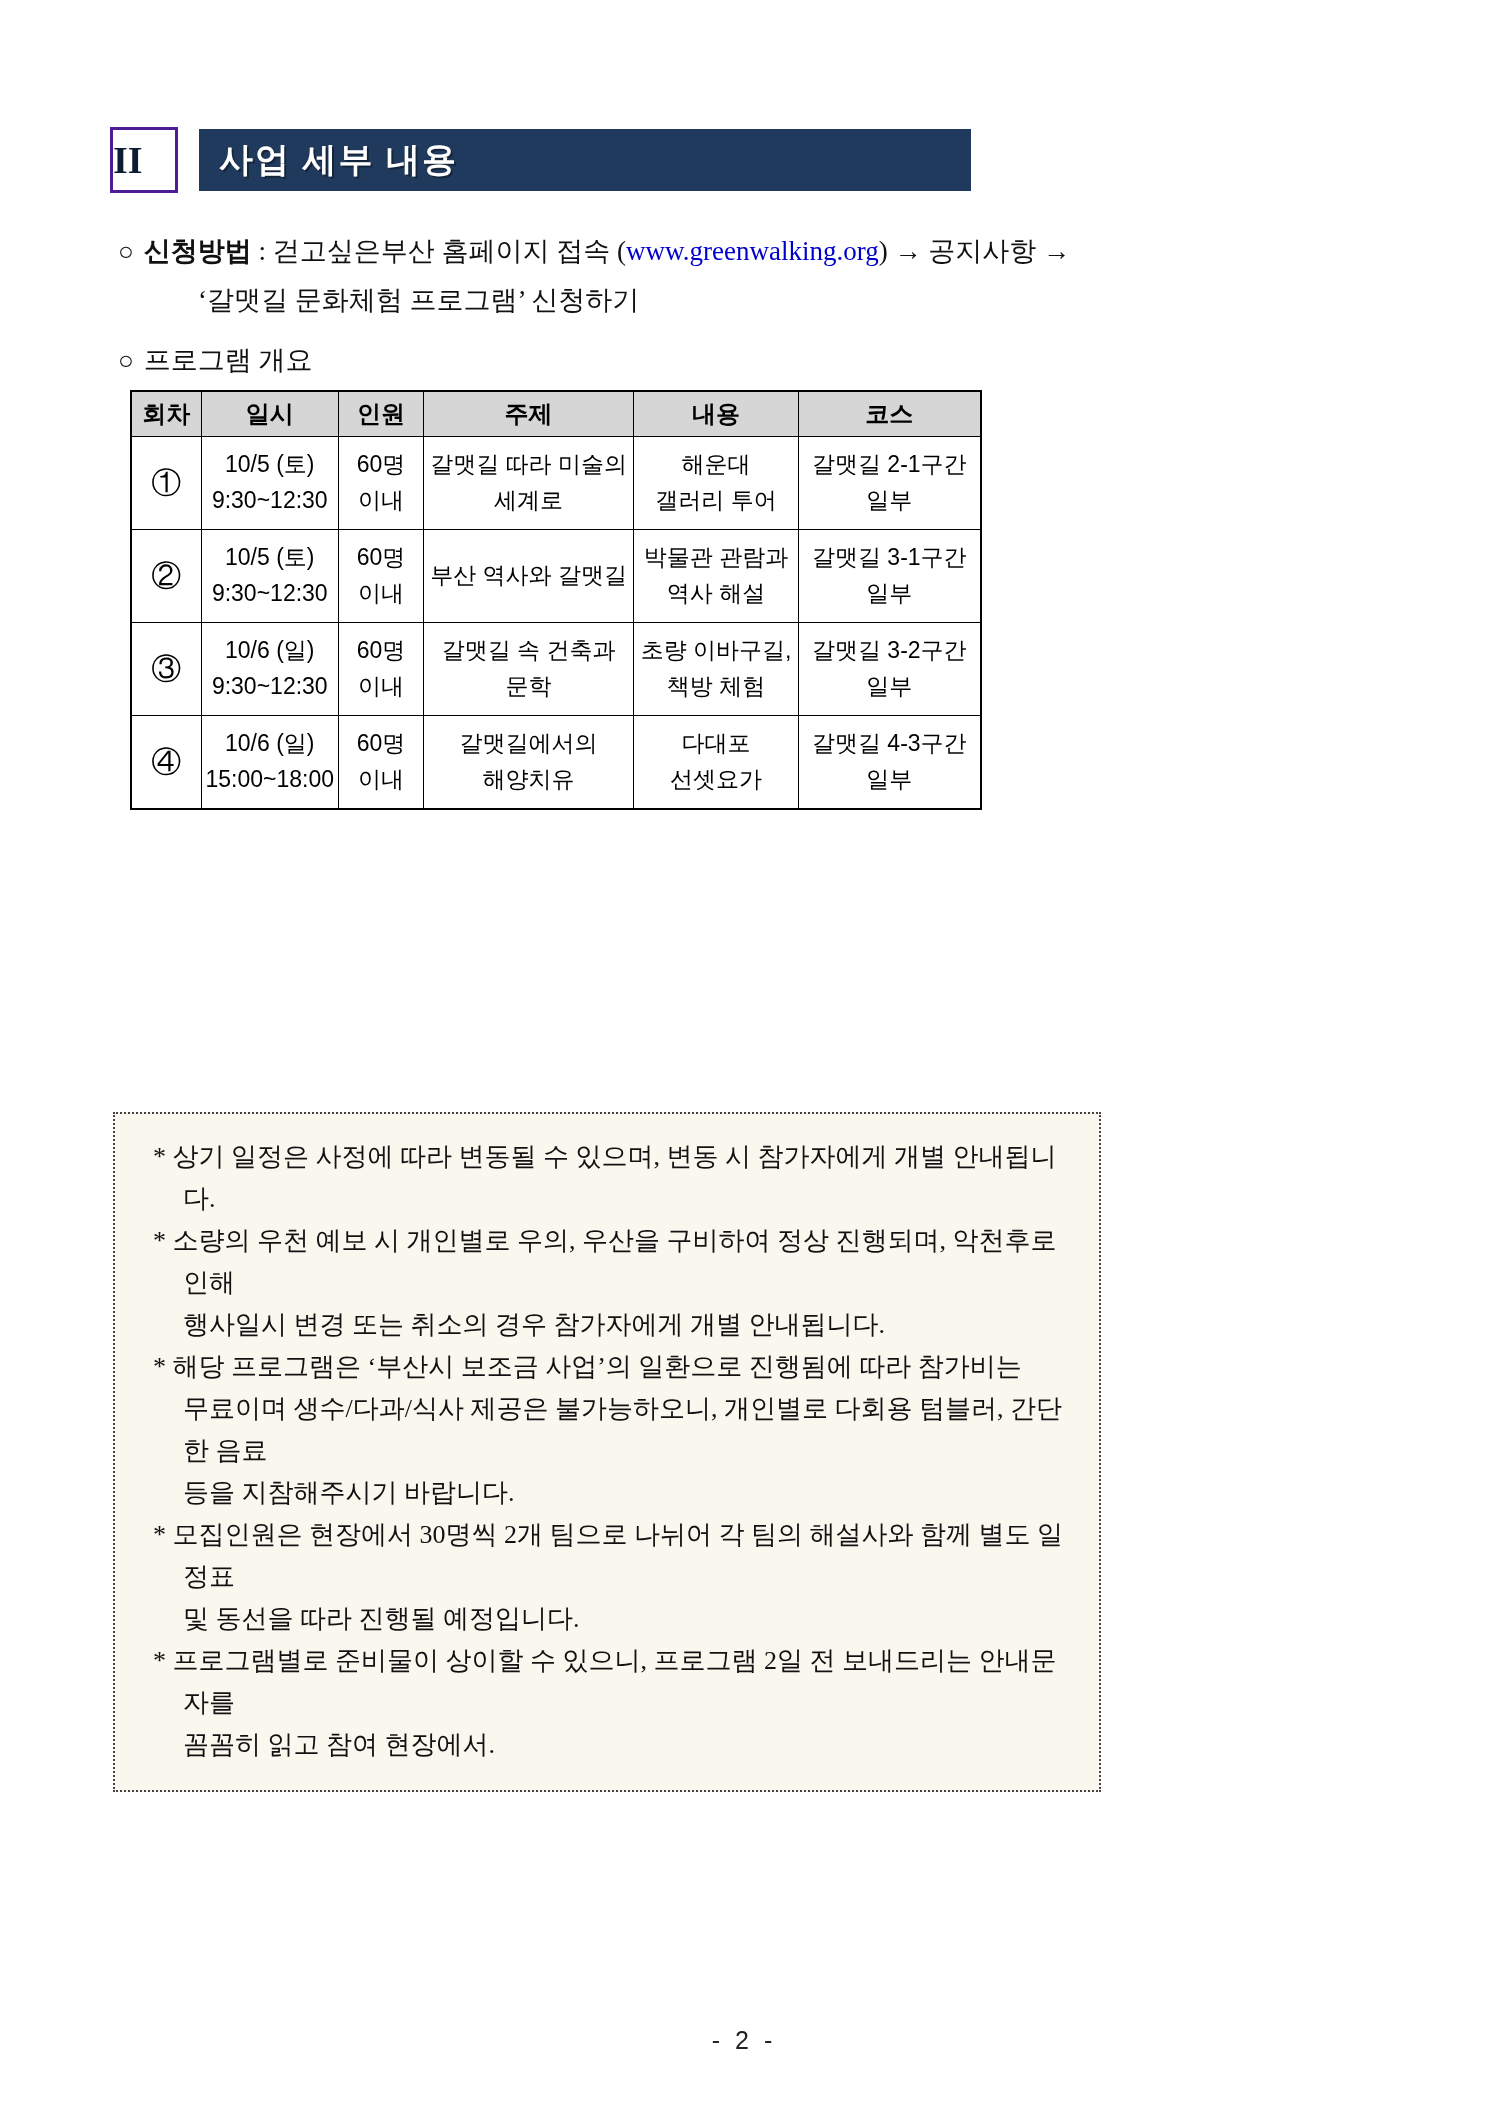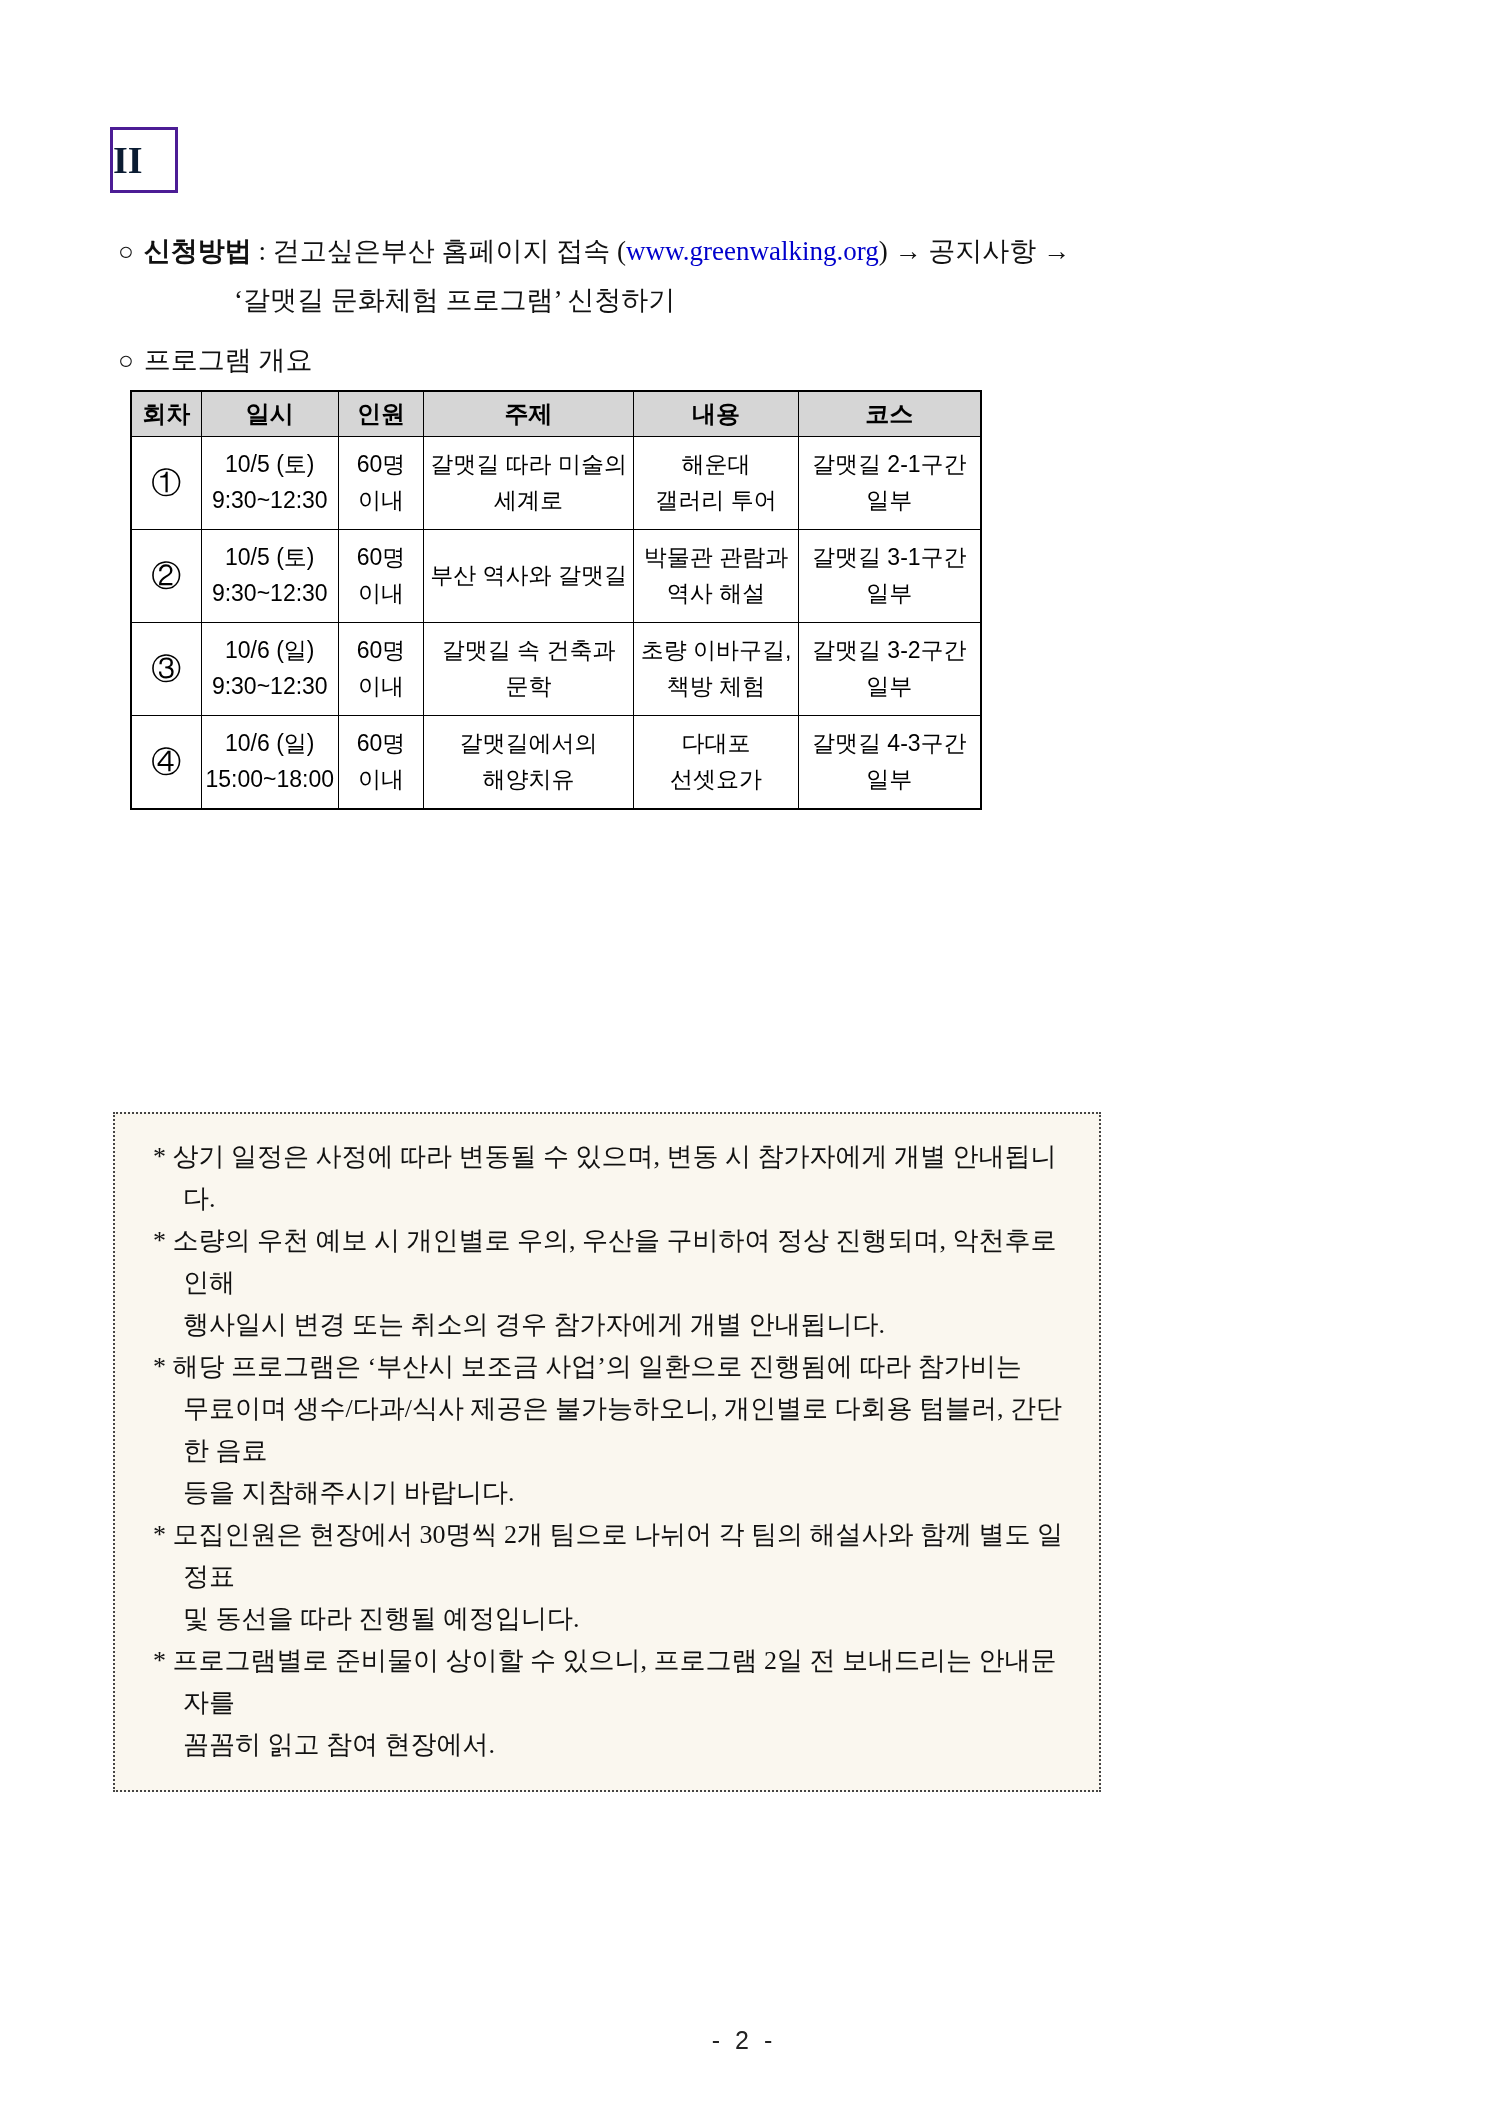--- a/index.html
+++ b/index.html
@@ -32,21 +32,21 @@
     font-family:"Liberation Sans", sans-serif;
     font-weight:bold;font-size:34px;letter-spacing:2px;
     text-shadow:2px 2px 0 rgba(0,0,0,0.35);
   }
   
   .apply-block{position:absolute;top:228px;left:118px;width:1270px;font-size:27px;line-height:46px;}
   .apply-line1{white-space:nowrap;}
   .bullet{font-size:26px;margin-right:10px;}
   .apply-label{font-weight:bold;}
   .apply-link{color:#0000cc;}
-  .apply-line2{margin-left:116px;margin-top:2px;}
+  .apply-line2{margin-left:80px;margin-top:2px;}
   
   .overview-heading{position:absolute;top:342px;left:118px;font-size:27px;}
   
   .watermark{
     position:absolute;top:938px;left:330px;width:760px;
     z-index:0;
     color:rgba(134,201,108,0.45);
     font-family:"Liberation Sans", sans-serif;
     font-weight:bold;font-size:84px;letter-spacing:2px;
     white-space:nowrap;
@@ -113,20 +113,23 @@
   }
 </style>
 </head>
 <body>
 
 <div class="page">
 
   <div class="header-row">
     <div class="section-num-box">
       <span>II</span>
+    </div>
+    <div class="title-bar">
+      <span>사업 세부 내용</span>
     </div>
   </div>
 
   <div class="apply-block">
     <div class="apply-line1">
       <span class="bullet">○</span><span class="apply-label">신청방법</span><span> : </span><span>걷고싶은부산 홈페이지 접속 (</span><span class="apply-link">www.greenwalking.org</span><span>) → 공지사항 →</span>
     </div>
     <div class="apply-line2">‘갈맷길 문화체험 프로그램’  신청하기</div>
   </div>
 

